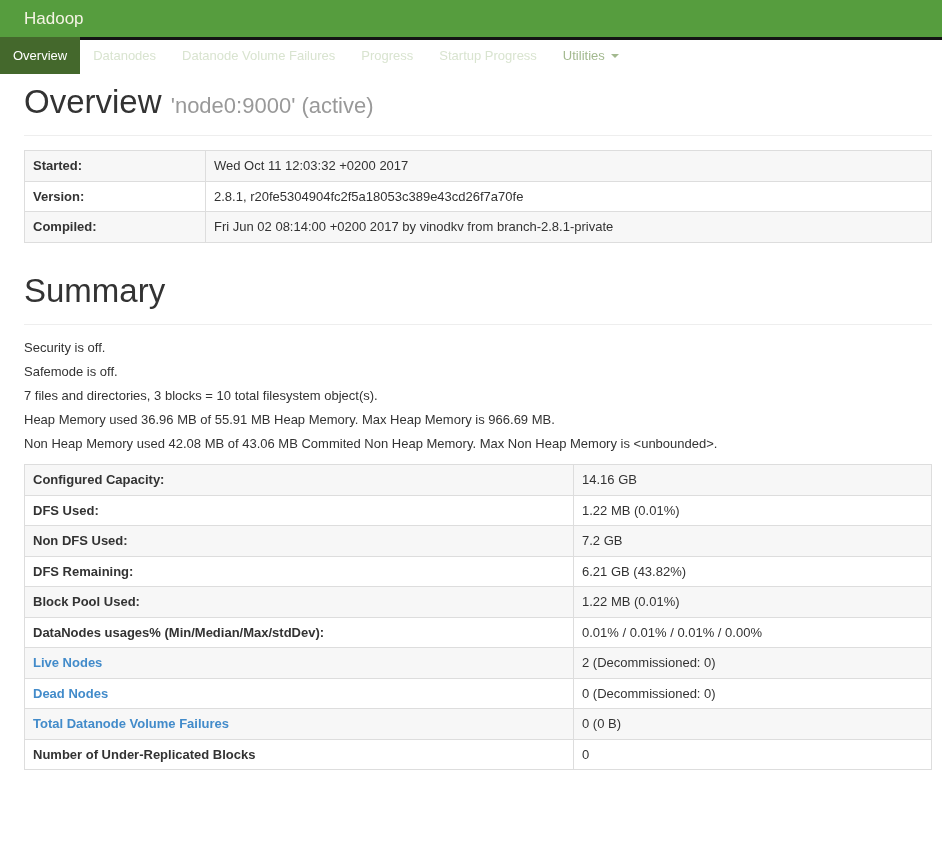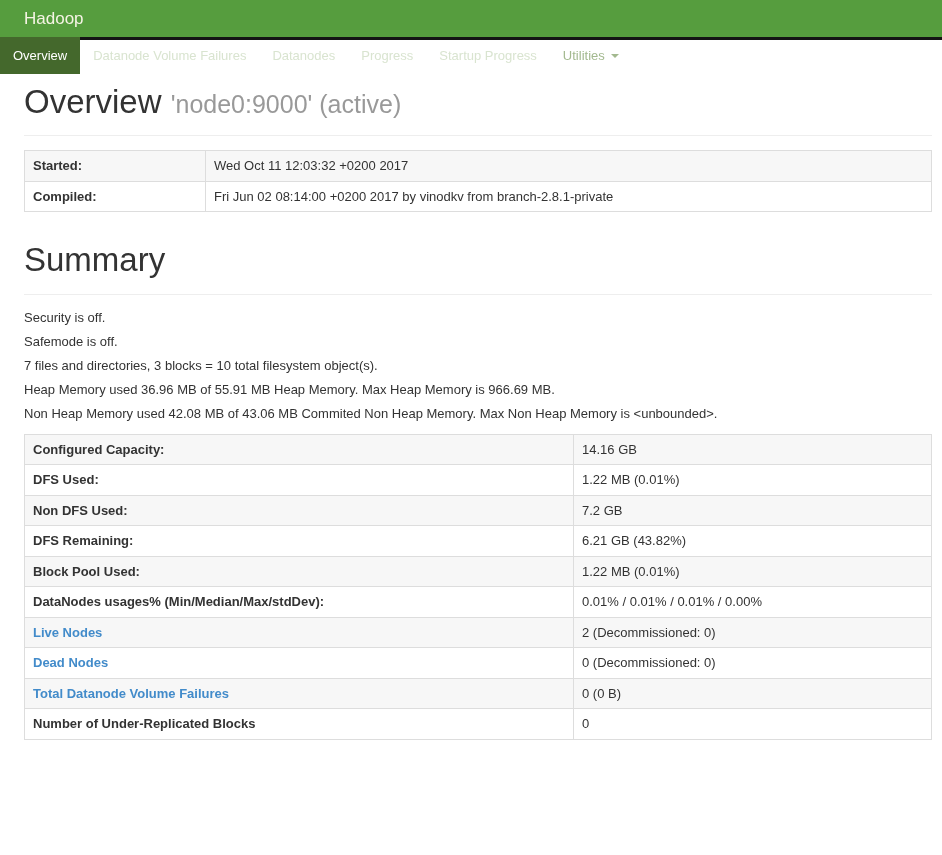--- a/index.html
+++ b/index.html
@@ -25,21 +25,21 @@
     font-size:13px;color:#D9E4D0;cursor:pointer;white-space:nowrap;}
   .nav-item.active{background:var(--navbar-active);color:#FFFFFF;}
   .nav-item.dropdown{color:#A3B98F;}
   .caret{display:none;width:0;height:0;border-left:4px solid transparent;
     border-right:4px solid transparent;border-top:4px solid currentColor;margin-left:6px;}
   .nav-item.dropdown .caret{display:inline-block;}
   
   .content{padding:0 10px 0 24px;}
   h1{font-weight:normal;font-size:33px;line-height:1.1;color:var(--text);}
   h1.page-title{margin-top:44px;}
-  h1 small{font-size:25px;color:var(--muted);font-weight:normal;margin-top:24px;}
+  h1 small{font-size:22px;color:var(--muted);font-weight:normal;margin-top:24px;}
   hr{border:none;border-top:1px solid #EEEEEE;margin:15px 0 14px 0;}
   h1.section-title{margin-top:30px;}
   
   table{width:100%;border-collapse:collapse;border:1px solid var(--border-gray);}
   td{padding:8px;font-size:13px;line-height:13.5px;border:1px solid var(--border-gray);
     vertical-align:middle;}
   tr:nth-child(odd){background:var(--stripe);}
   tr:nth-child(even){background:#FFFFFF;}
   td.row-label{font-weight:bold;}
   .info-table td.row-label{width:181px;}
@@ -54,25 +54,25 @@
 <body>
 
 <nav class="navbar">
   <a class="brand">Hadoop</a>
   <ul class="nav-menu">
       <li class="nav-item active">
       <span class="nav-label">Overview</span>
 
     </li>
       <li class="nav-item">
-      <span class="nav-label">Datanode Volume Failures</span>
+      <span class="nav-label">Datanodes</span>
 
     </li>
       <li class="nav-item">
-      <span class="nav-label">Datanodes</span>
+      <span class="nav-label">Datanode Volume Failures</span>
 
     </li>
       <li class="nav-item">
       <span class="nav-label">Progress</span>
 
     </li>
       <li class="nav-item">
       <span class="nav-label">Startup Progress</span>
 
     </li>
@@ -88,20 +88,24 @@
   <h1 class="page-title"><span>Overview</span>
     <small>'node0:9000' (active)</small>
   </h1>
   <hr>
 
   <table class="info-table">
     <tbody>
         <tr>
         <td class="row-label">Started:</td>
         <td class="row-value">Wed Oct 11 12:03:32 +0200 2017</td>
+      </tr>
+        <tr>
+        <td class="row-label">Version:</td>
+        <td class="row-value">2.8.1, r20fe5304904fc2f5a18053c389e43cd26f7a70fe</td>
       </tr>
         <tr>
         <td class="row-label">Compiled:</td>
         <td class="row-value">Fri Jun 02 08:14:00 +0200 2017 by vinodkv from branch-2.8.1-private</td>
       </tr>
       </tbody>
   </table>
 
   <h1 class="section-title">Summary</h1>
   <hr>

